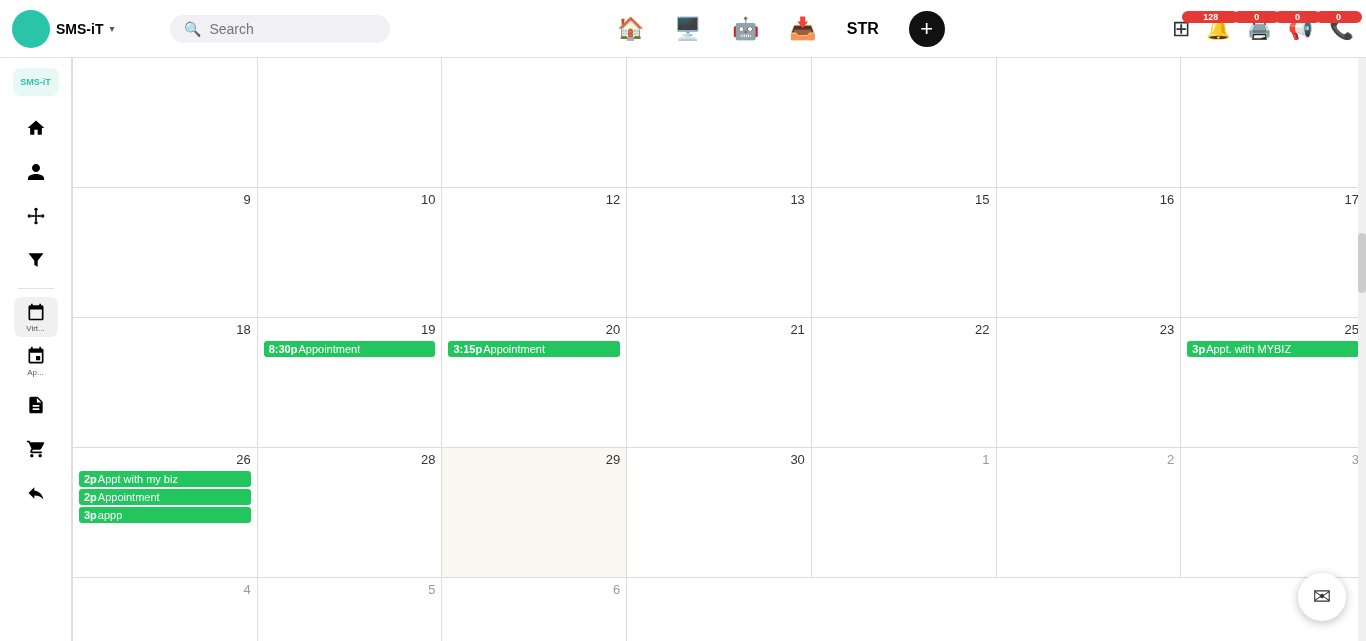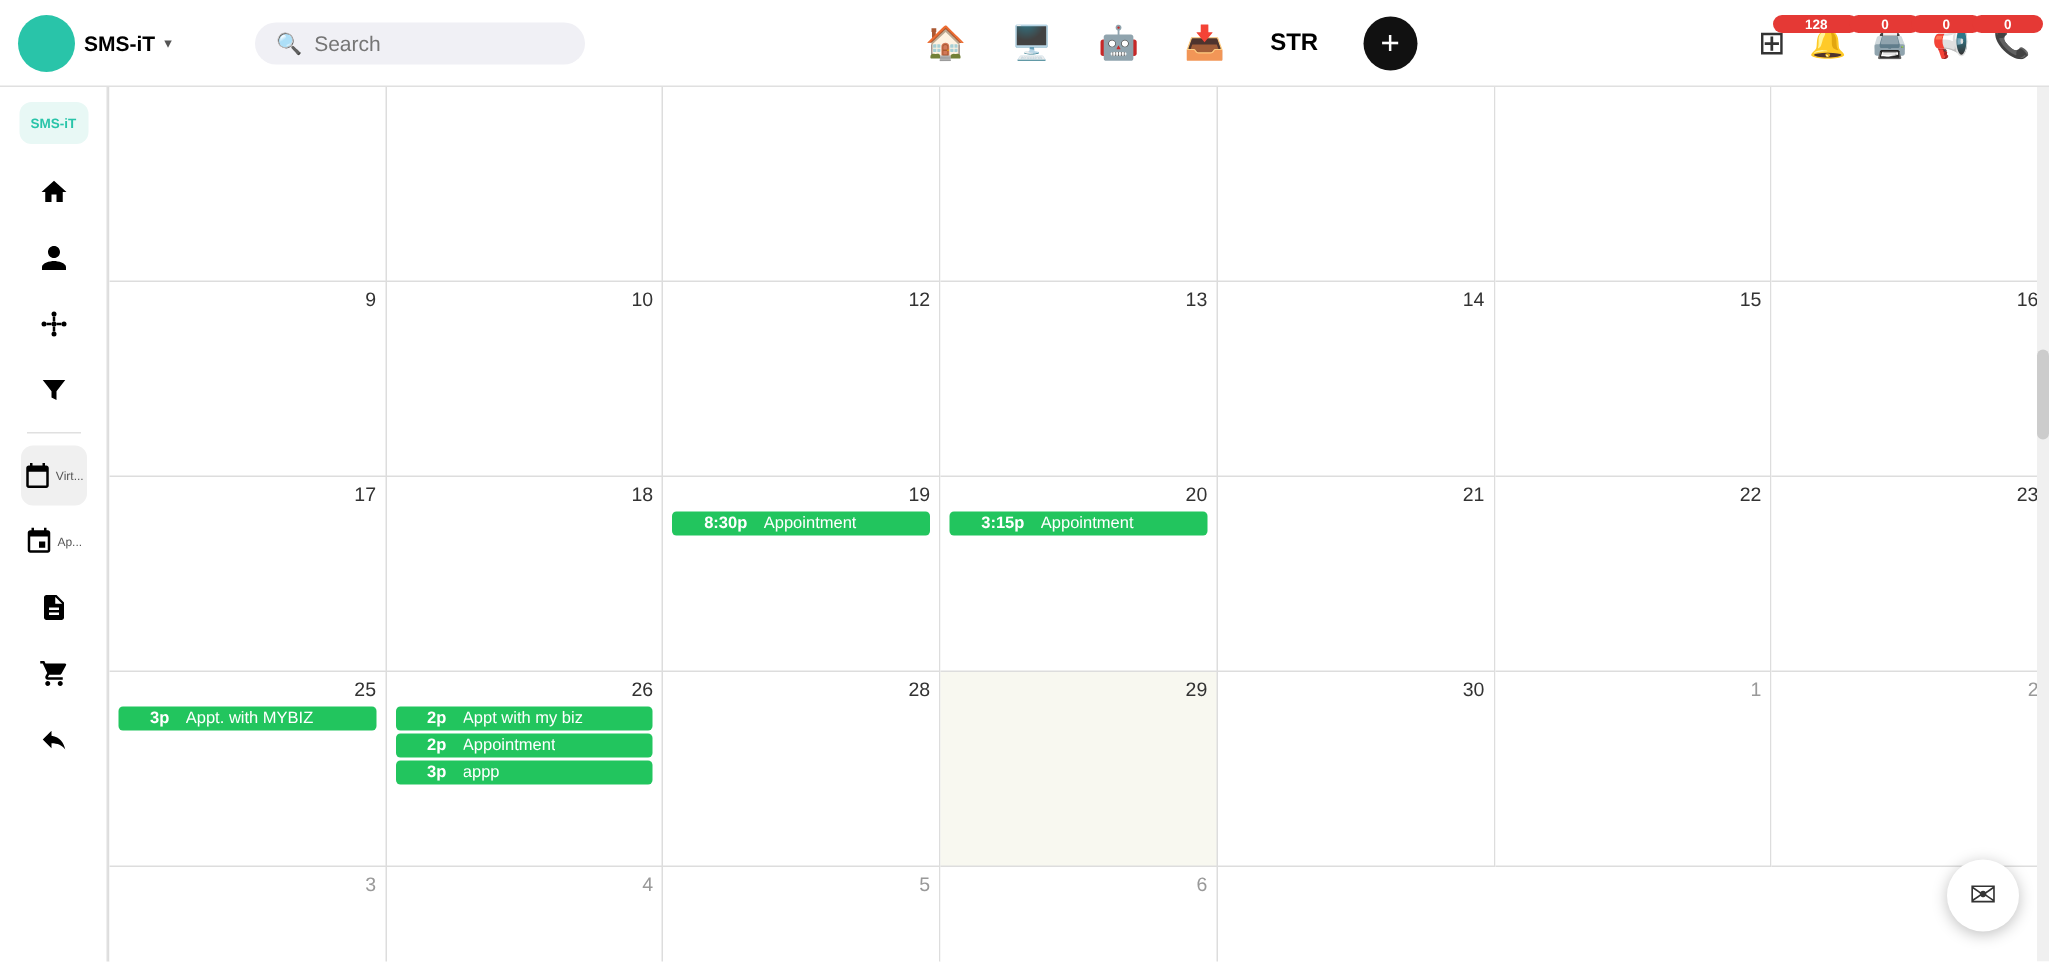--- a/index.html
+++ b/index.html
@@ -124,21 +124,21 @@
     .sidebar-logo {
       width: 46px; height: 28px;
       background: #e8f8f5;
       border-radius: 8px;
       display: flex; align-items: center; justify-content: center;
       margin-bottom: 8px;
     }
     .sidebar-logo-text { font-size: 9px; font-weight: 700; color: #29c4a9; }
     .sidebar-item {
       width: 44px; height: 40px;
-      display: flex; 
+      display: flex; flex-direction: column;
       align-items: center; justify-content: center;
       cursor: pointer;
       border-radius: 8px;
       gap: 2px;
     }
     .sidebar-item.active { background: #f0f0f0; }
     .sidebar-item svg { width: 20px; height: 20px; }
     .sidebar-label { font-size: 8px; color: #555; }
     .sidebar-divider { width: 36px; height: 1px; background: #e0e0e0; margin: 4px 0; }
 
@@ -179,23 +179,23 @@
       font-size: 13px;
       color: #333;
       text-align: right;
       margin-bottom: 4px;
     }
     .cal-day-num.gray { color: #999; }
 
     .cal-event {
       display: flex;
       align-items: center;
-      gap: 11px;
+      gap: 1px;
       border-radius: 3px;
-      padding: 2px 21px;
+      padding: 2px 5px;
       margin-bottom: 2px;
       font-size: 11px;
       color: #fff;
       cursor: pointer;
       white-space: nowrap;
       overflow: hidden;
     }
     .cal-event.green { background: #22c55e; }
     .cal-event .event-time { font-weight: 700; }
     .cal-event .event-title { overflow: hidden; text-overflow: ellipsis; }
@@ -360,23 +360,20 @@
         <div class="cal-cell">
           <div class="cal-day-num">10</div>
         </div>
         <div class="cal-cell">
           <div class="cal-day-num">12</div>
         </div>
         <div class="cal-cell">
           <div class="cal-day-num">13</div>
         </div>
         <div class="cal-cell">
-          <div class="cal-day-num">14</div>
-        </div>
-        <div class="cal-cell">
           <div class="cal-day-num">15</div>
         </div>
         <div class="cal-cell">
           <div class="cal-day-num">16</div>
         </div>
         <div class="cal-cell">
           <div class="cal-day-num">17</div>
         </div>
         <div class="cal-cell">
           <div class="cal-day-num">18</div>

